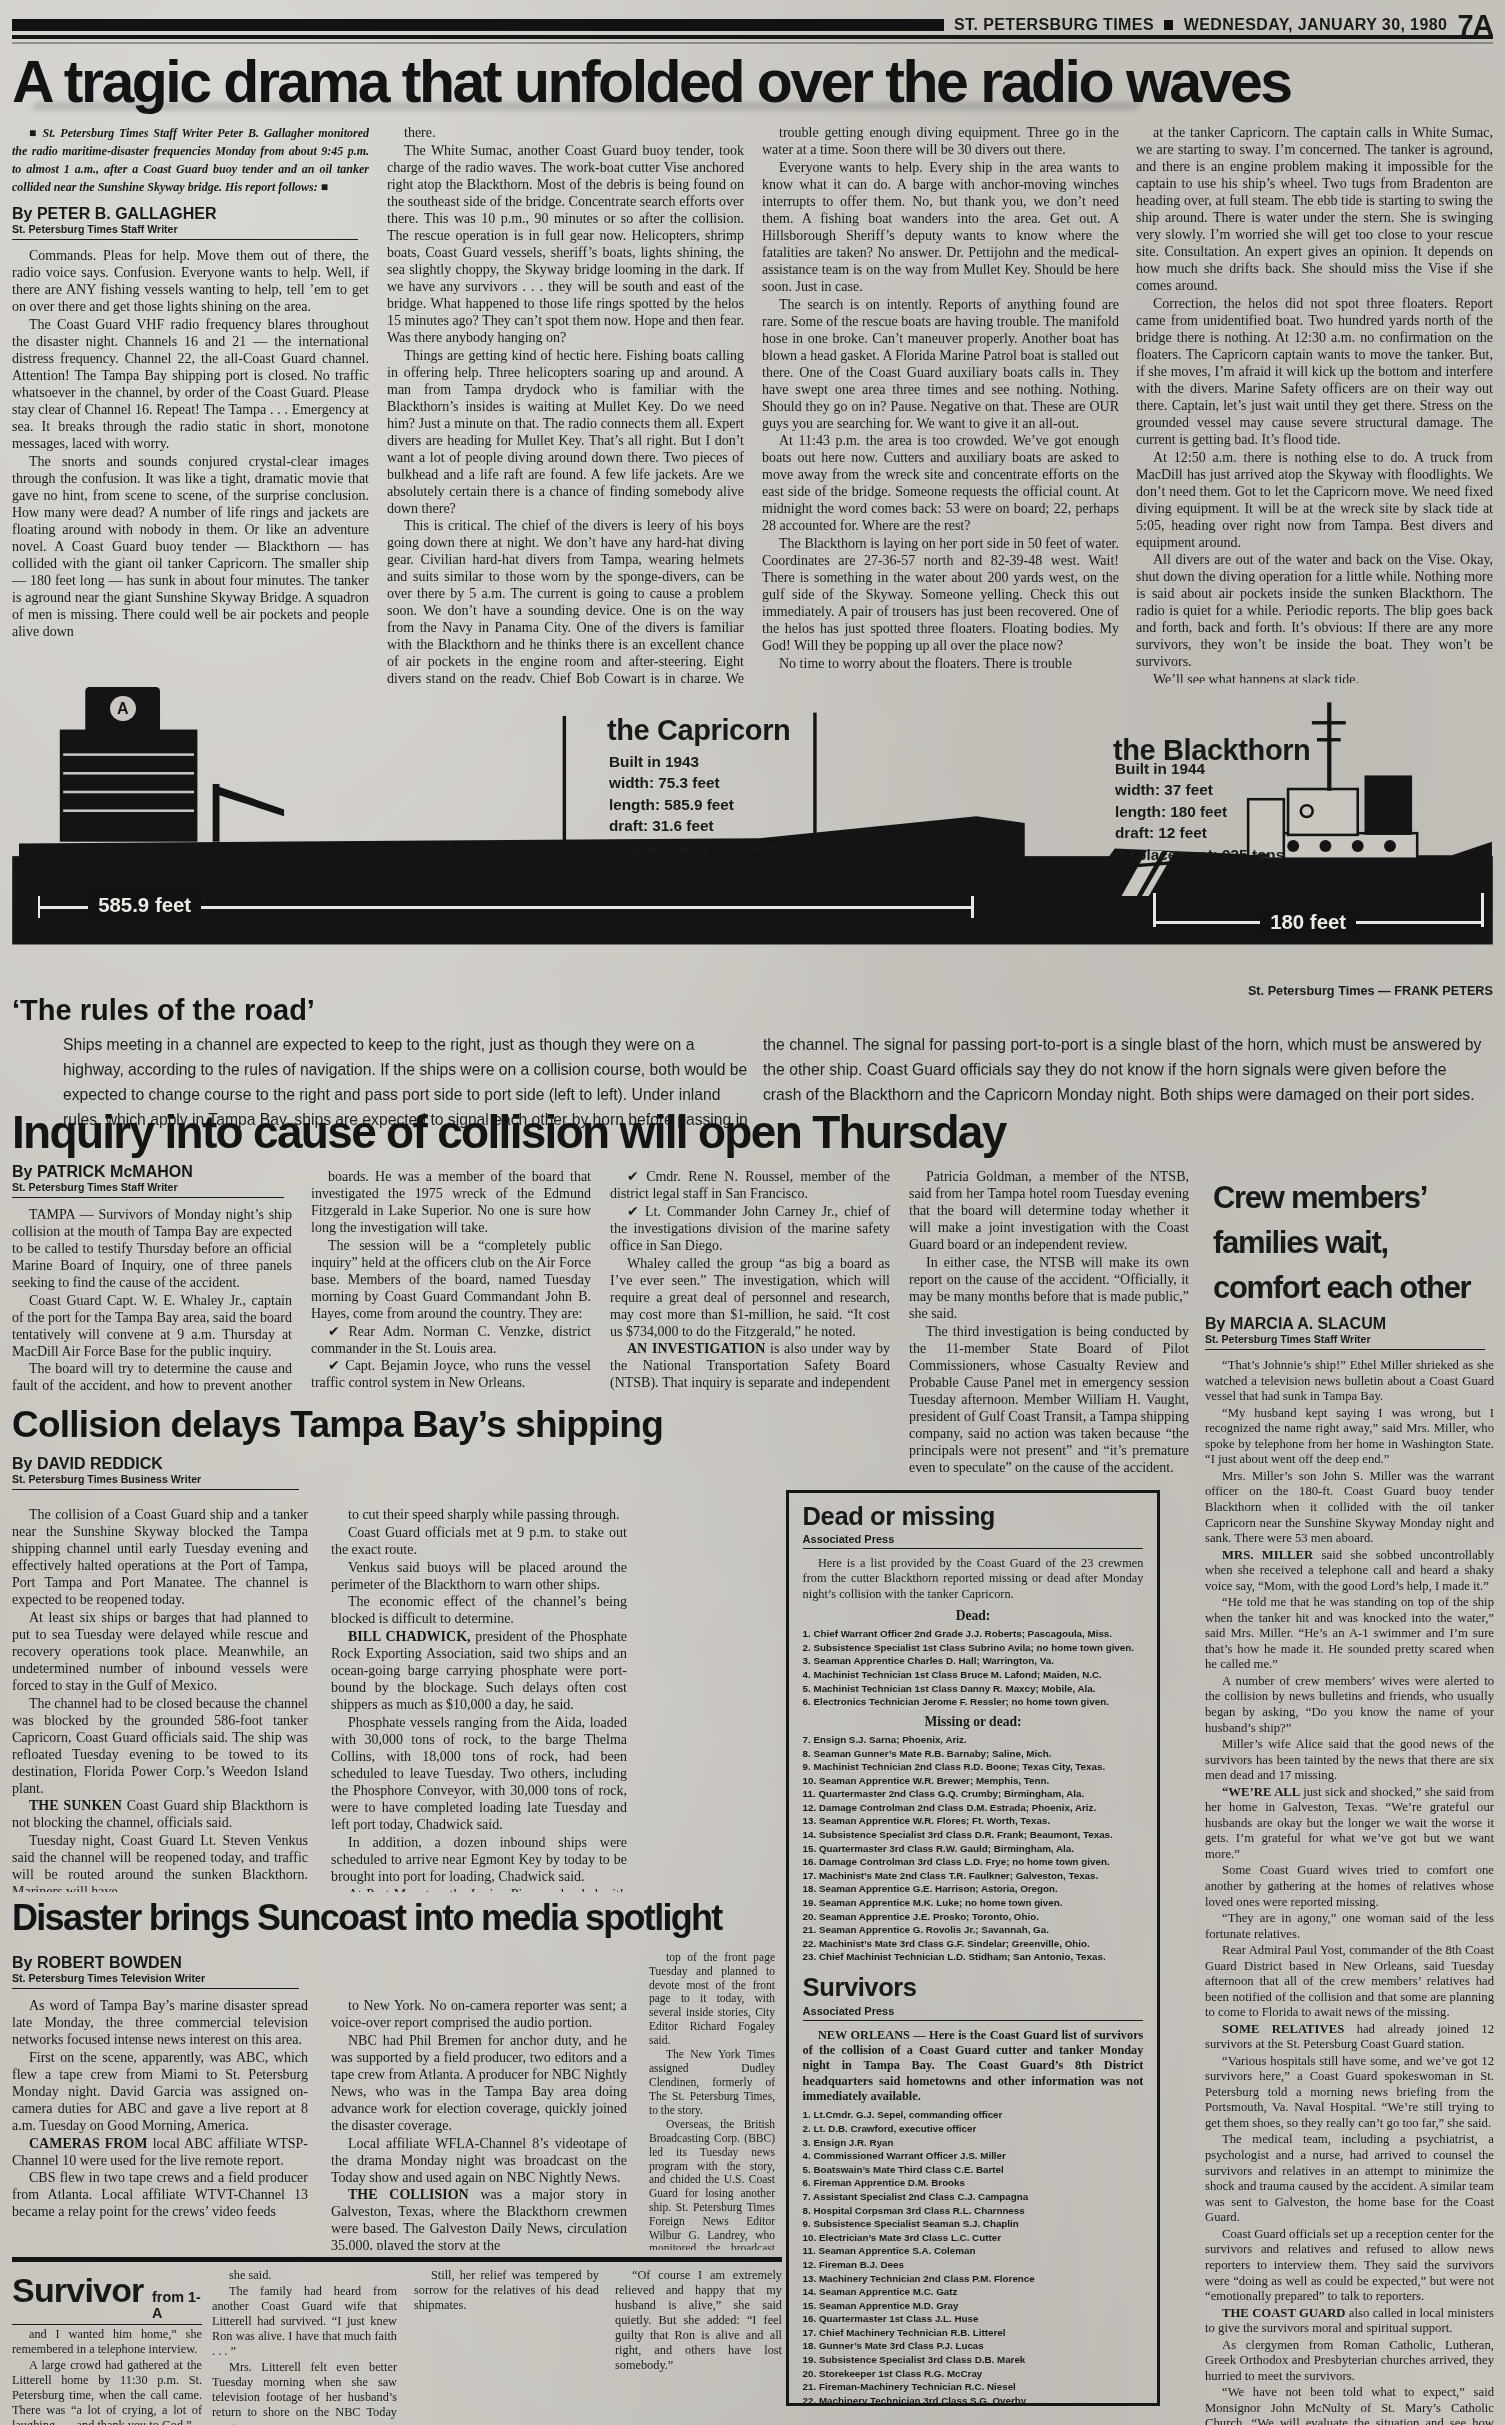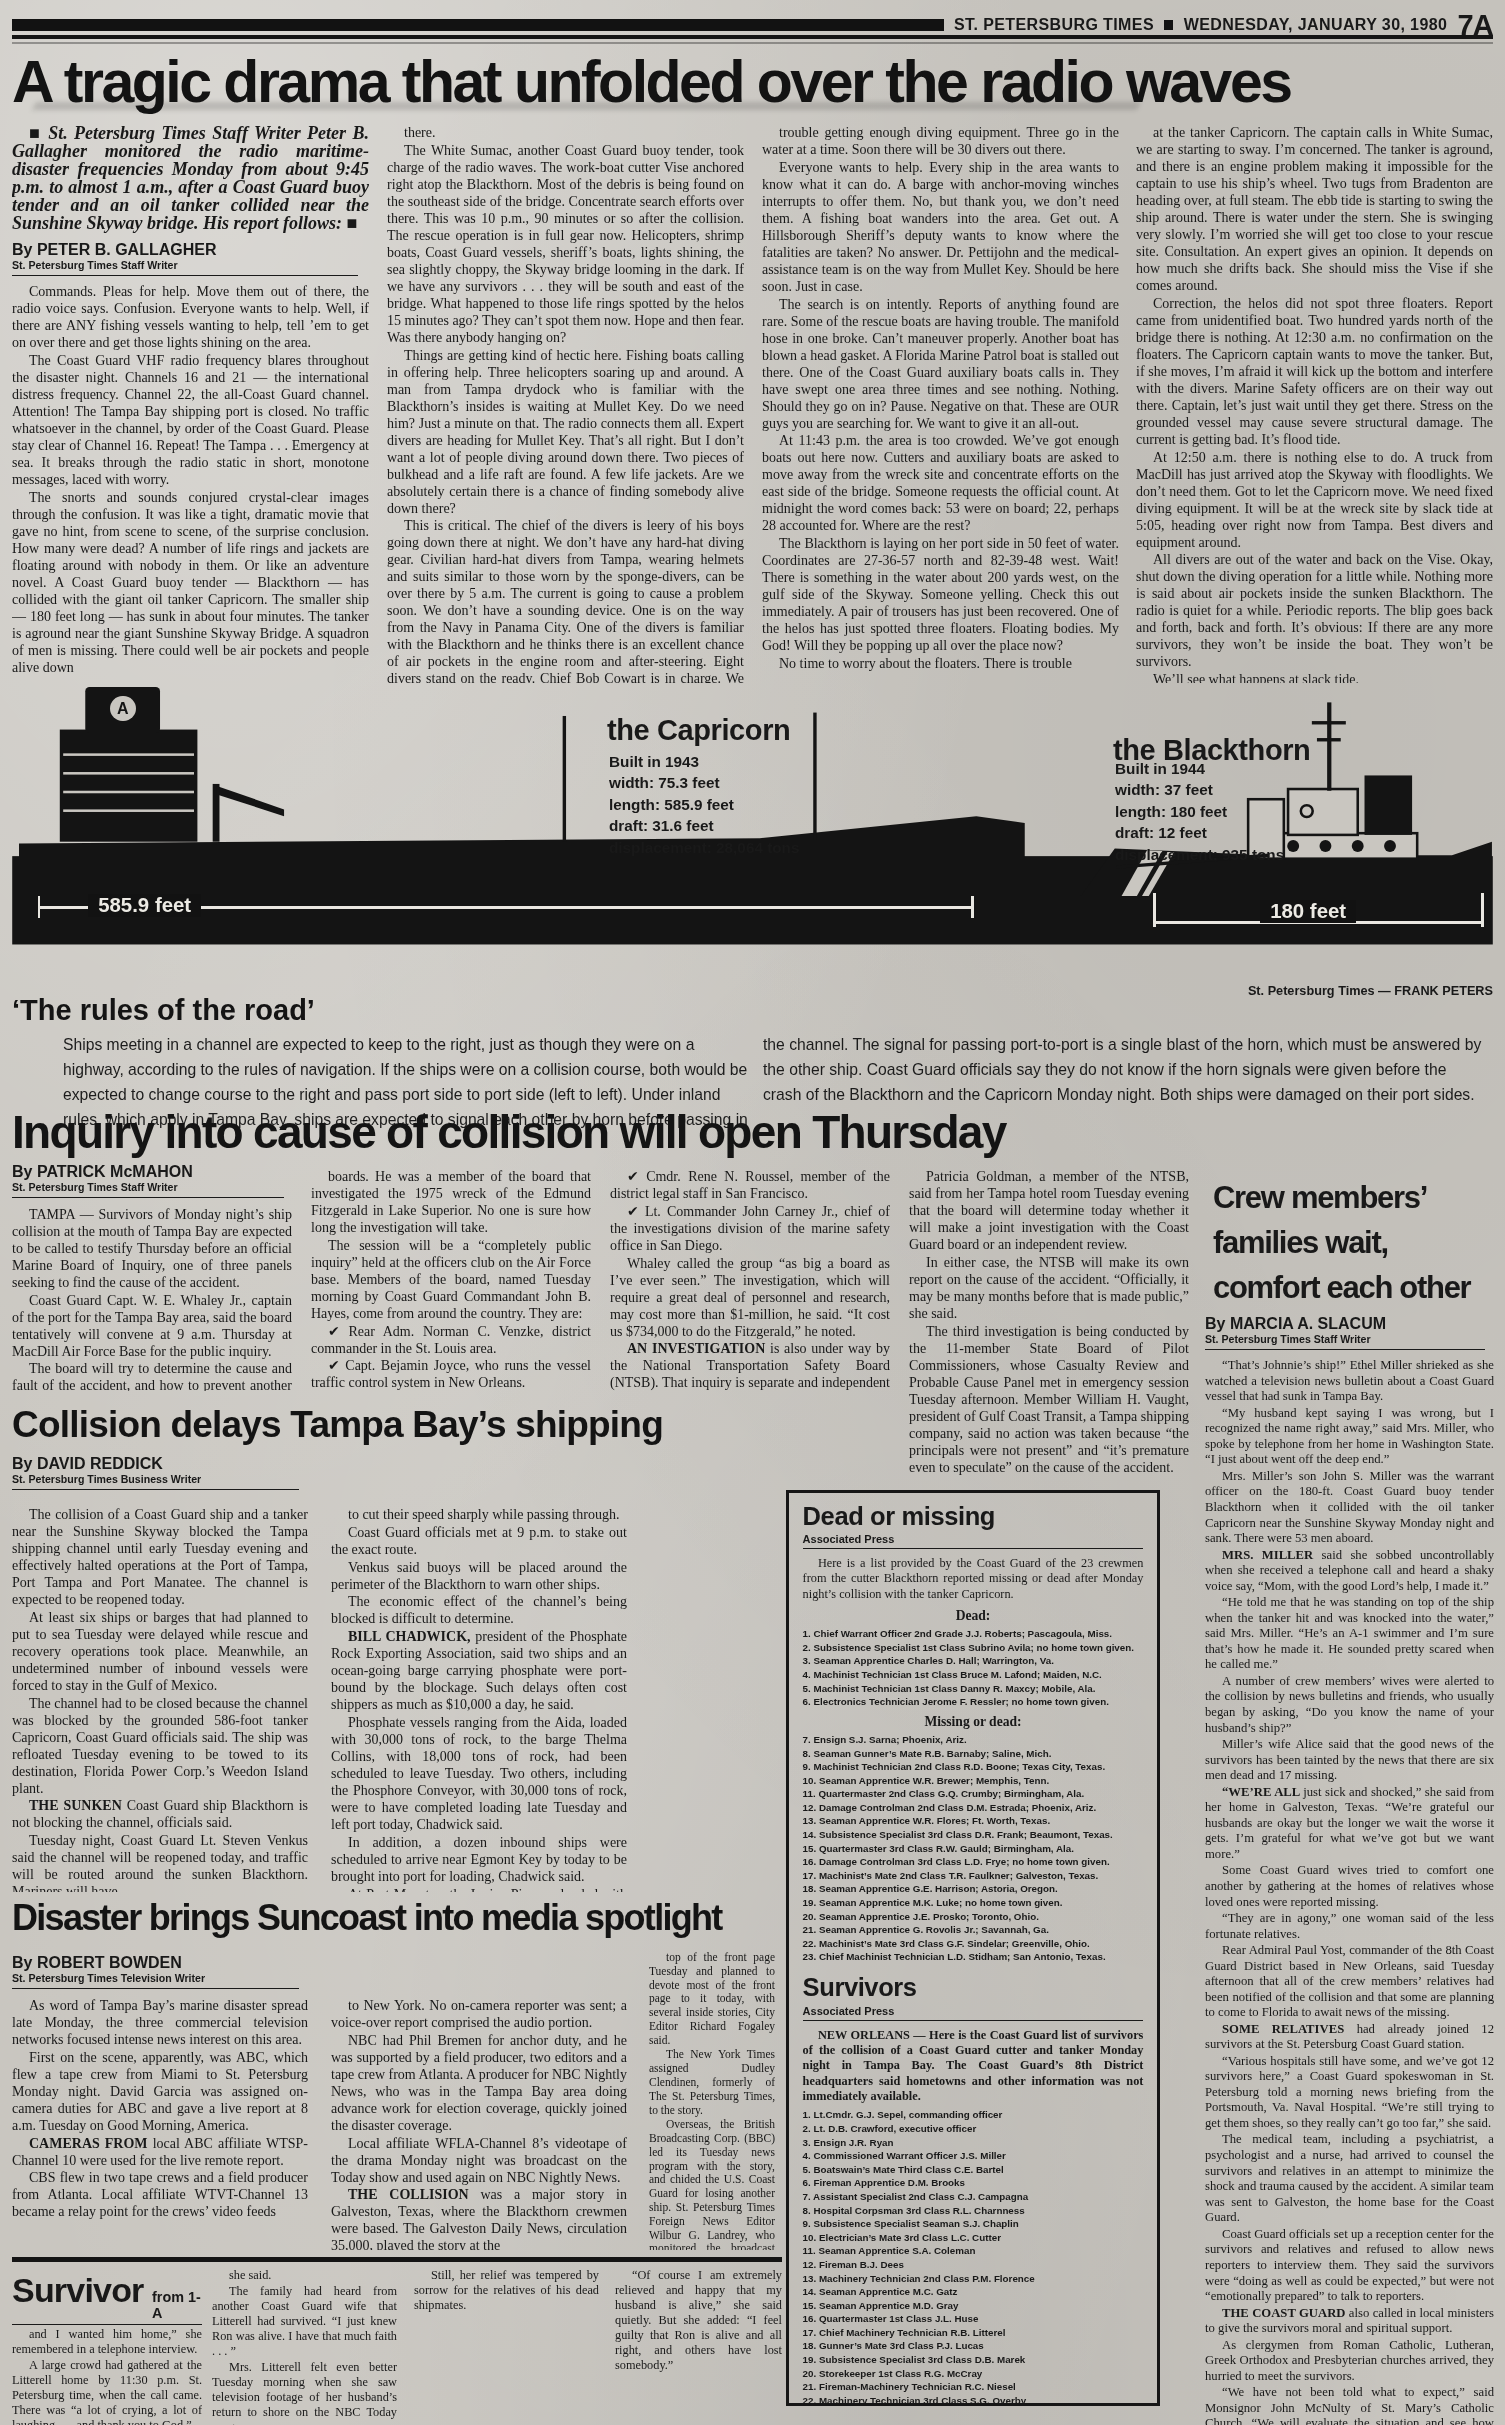--- a/index.html
+++ b/index.html
@@ -20,21 +20,21 @@
   .m-paper,.m-date{font:bold 16px "Liberation Sans",sans-serif;letter-spacing:0.4px;white-space:nowrap;}
   .m-sq{width:9.3px;height:9.3px;background:#121212;display:inline-block;}
   .m-page{font:900 29px "Liberation Sans",sans-serif;letter-spacing:-0.8px;}
   .smudge{position:absolute;left:34px;top:102px;width:1105px;height:7.6px;background:rgba(20,20,20,.16);filter:blur(2.5px);transform:skewX(-20deg);}
   
   .main-head{position:absolute;left:12px;top:49px;width:1487px;font:bold 59px/66px "Liberation Sans",sans-serif;letter-spacing:-2.5px;color:#131313;white-space:nowrap;}
   .sec-head{font-family:"Liberation Sans",sans-serif;font-weight:bold;color:#141414;white-space:nowrap;}
   
   .col{position:absolute;overflow:hidden;font-size:14px;line-height:17px;text-align:justify;}
   .col p.para{margin:0 0 0.8px 0;text-indent:17px;}
-  .intro .para{font-style:italic;font-weight:bold;text-indent:0;font-size:18px;line-height:18px;}
+  .intro .para{font-style:italic;font-weight:bold;text-indent:0;font-size:12px;line-height:18px;}
   .byline{font:bold 16px "Liberation Sans",sans-serif;margin-top:8.5px;}
   .byorg{font:bold 10.6px "Liberation Sans",sans-serif;border-bottom:1.7px solid #1a1a1a;padding-bottom:4.2px;margin-bottom:7.6px;width:97%;}
   .col b{font-weight:bold;}
   
   .diagram{position:absolute;left:12px;top:682px;width:1481px;height:299px;}
   .ship-label{position:absolute;font:bold 29px "Liberation Sans",sans-serif;letter-spacing:-0.4px;}
   .specs{position:absolute;font:bold 15.3px "Liberation Sans",sans-serif;}
   .specs .para{margin:0 0 3.4px 0;text-indent:0;}
   .funnel-mark{position:absolute;width:25.5px;height:25.5px;border-radius:50%;background:#c9c6c0;color:#141414;
     font:bold 16px/25.5px "Liberation Sans",sans-serif;text-align:center;}
@@ -175,21 +175,21 @@
         <p class="para">displacement: 935 tons</p>
       </div>
     
     <div class="measure-tick" style="left:25.5px;top:214px;height:22px;"></div>
     <div class="measure-tick" style="left:959px;top:214px;height:22px;"></div>
     <div class="measure-line" style="left:25.5px;top:224px;width:935px;"></div>
     <div class="measure-label" style="left:76px;top:212px;">585.9 feet</div>
     <div class="measure-tick" style="left:1141px;top:211px;height:34px;"></div>
     <div class="measure-tick" style="left:1469px;top:211px;height:34px;"></div>
     <div class="measure-line" style="left:1141px;top:239px;width:331px;"></div>
-    <div class="measure-label" style="left:1248px;top:218px;">180 feet</div>
+    <div class="measure-label" style="left:1248px;top:229px;">180 feet</div>
   </div>
   <div class="credit">St. Petersburg Times — FRANK PETERS</div>
 
   <div class="ror-head sec-head">‘The rules of the road’</div>
   <div class="ror-col" style="left:63px;width:685px;">Ships meeting in a channel are expected to keep to the right, just as though they were on a highway, according to the rules of navigation. If the ships were on a collision course, both would be expected to change course to the right and pass port side to port side (left to left). Under inland rules, which apply in Tampa Bay, ships are expected to signal each other by horn before passing in</div>
   <div class="ror-col" style="left:763px;width:724px;">the channel. The signal for passing port-to-port is a single blast of the horn, which must be answered by the other ship. Coast Guard officials say they do not know if the horn signals were given before the crash of the Blackthorn and the Capricorn Monday night. Both ships were damaged on their port sides.</div>
 
   <div class="inq-head sec-head">Inquiry into cause of collision will open Thursday</div>
   <div class="col" style="left:12px;top:1163px;width:280px;height:228px;">
     <div class="byline" style="margin-top:0;">By PATRICK McMAHON</div>

